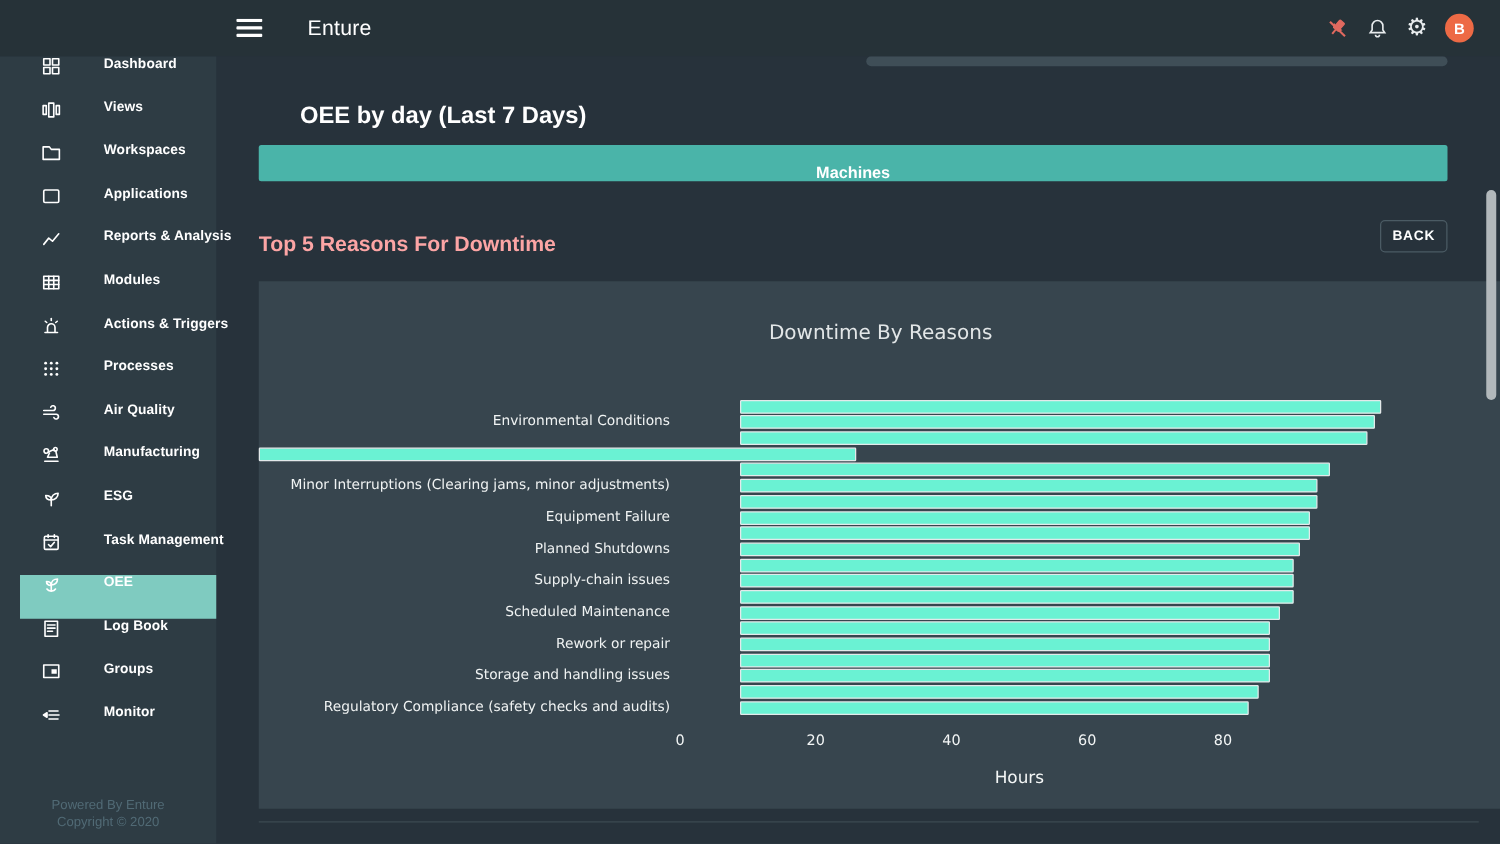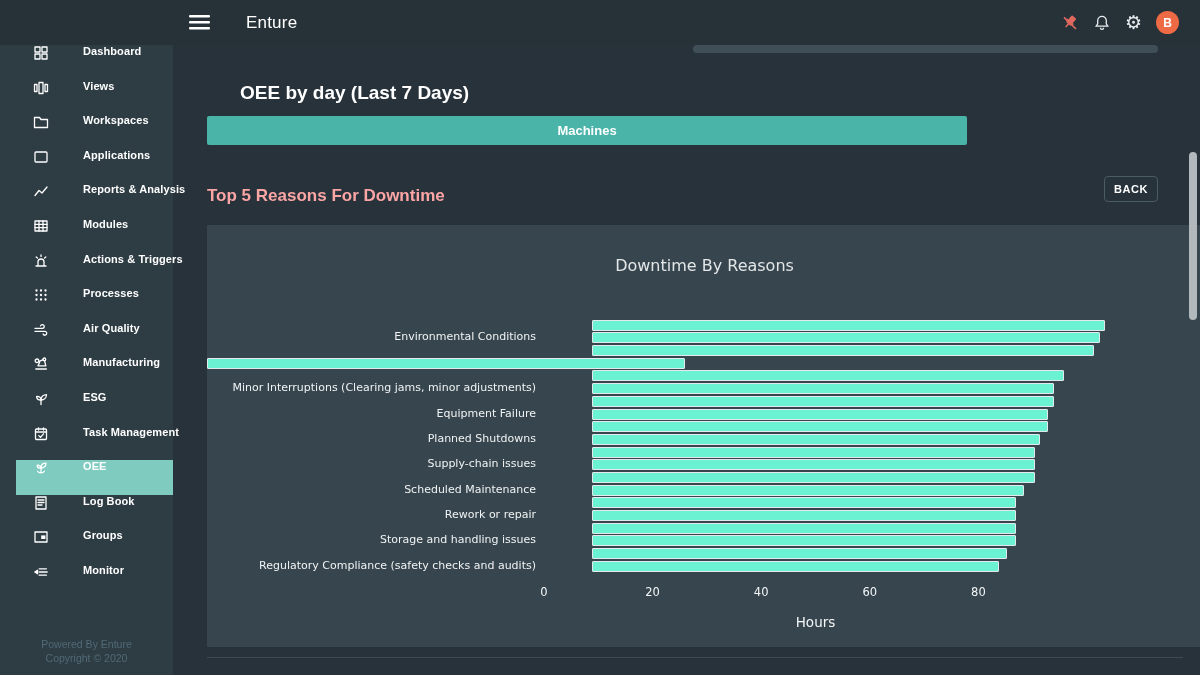--- a/index.html
+++ b/index.html
@@ -27,22 +27,22 @@
   .sb-icon svg { width:16px; height:16px; }
   .sb-label { margin-left:34px; color:#ffffff; font-size:11px; font-weight:bold; letter-spacing:.1px; white-space:nowrap; }
   .sb-footer { position:absolute; bottom:10px; width:100%; text-align:center;
     color:#516a75; font-size:10.5px; line-height:14px; }
 
   
   .main { position:absolute; left:173px; top:45px; width:1027px; height:630px; }
   .hscroll { position:absolute; left:520px; top:0; width:465px; height:8px;
     background:#3f4e57; border-radius:4px; cursor:pointer; }
   .h1 { position:absolute; left:34px; top:24px; color:#fff; font-size:19px; font-weight:bold;margin-left:33px; }
-  .machines-bar { position:absolute; left:34px; top:71px; width:760px; height:29px;
-    border-radius:2px; display:flex; align-items:center; justify-content:center;
+  .machines-bar { position:absolute; left:34px; top:71px; width:951px; height:29px;
+    border-radius:2px; display:flex; align-items:flex-end; justify-content:center;
     color:#fff; font-size:13px; font-weight:bold; cursor:pointer; }
   .h2 { position:absolute; left:34px; top:127px; color:#fca5a5; font-size:17px; font-weight:bold; }
   .back-btn { position:absolute; left:931px; top:131px; width:54px; height:26px;
     background:transparent; border:1px solid #4b5b64; border-radius:4px; color:#fff;
     font-size:11px; font-weight:bold; letter-spacing:.6px; cursor:pointer; font-family:inherit; }
 
   
   .card { position:absolute; left:34px; top:180px; width:995px; height:422px; background:#37454e; }
   .chart-title { position:absolute; top:31px; width:100%; text-align:center;
     color:#e2e6e7; font-size:16px; font-family:"DejaVu Sans", sans-serif; }

